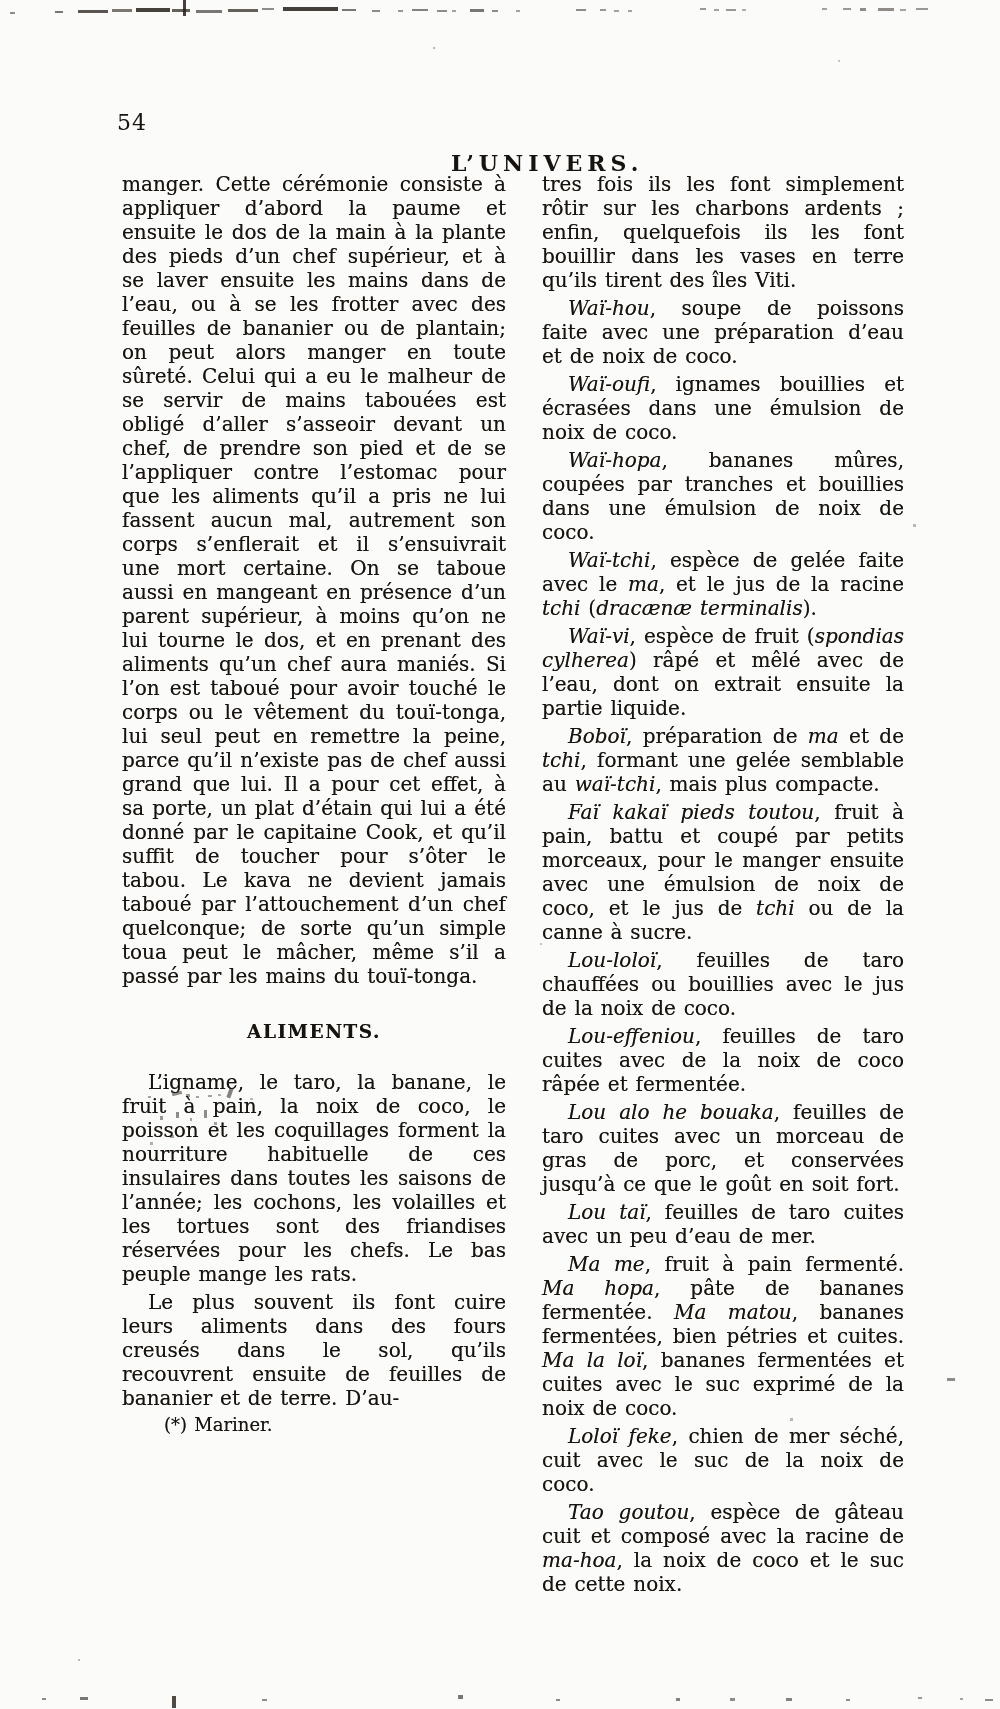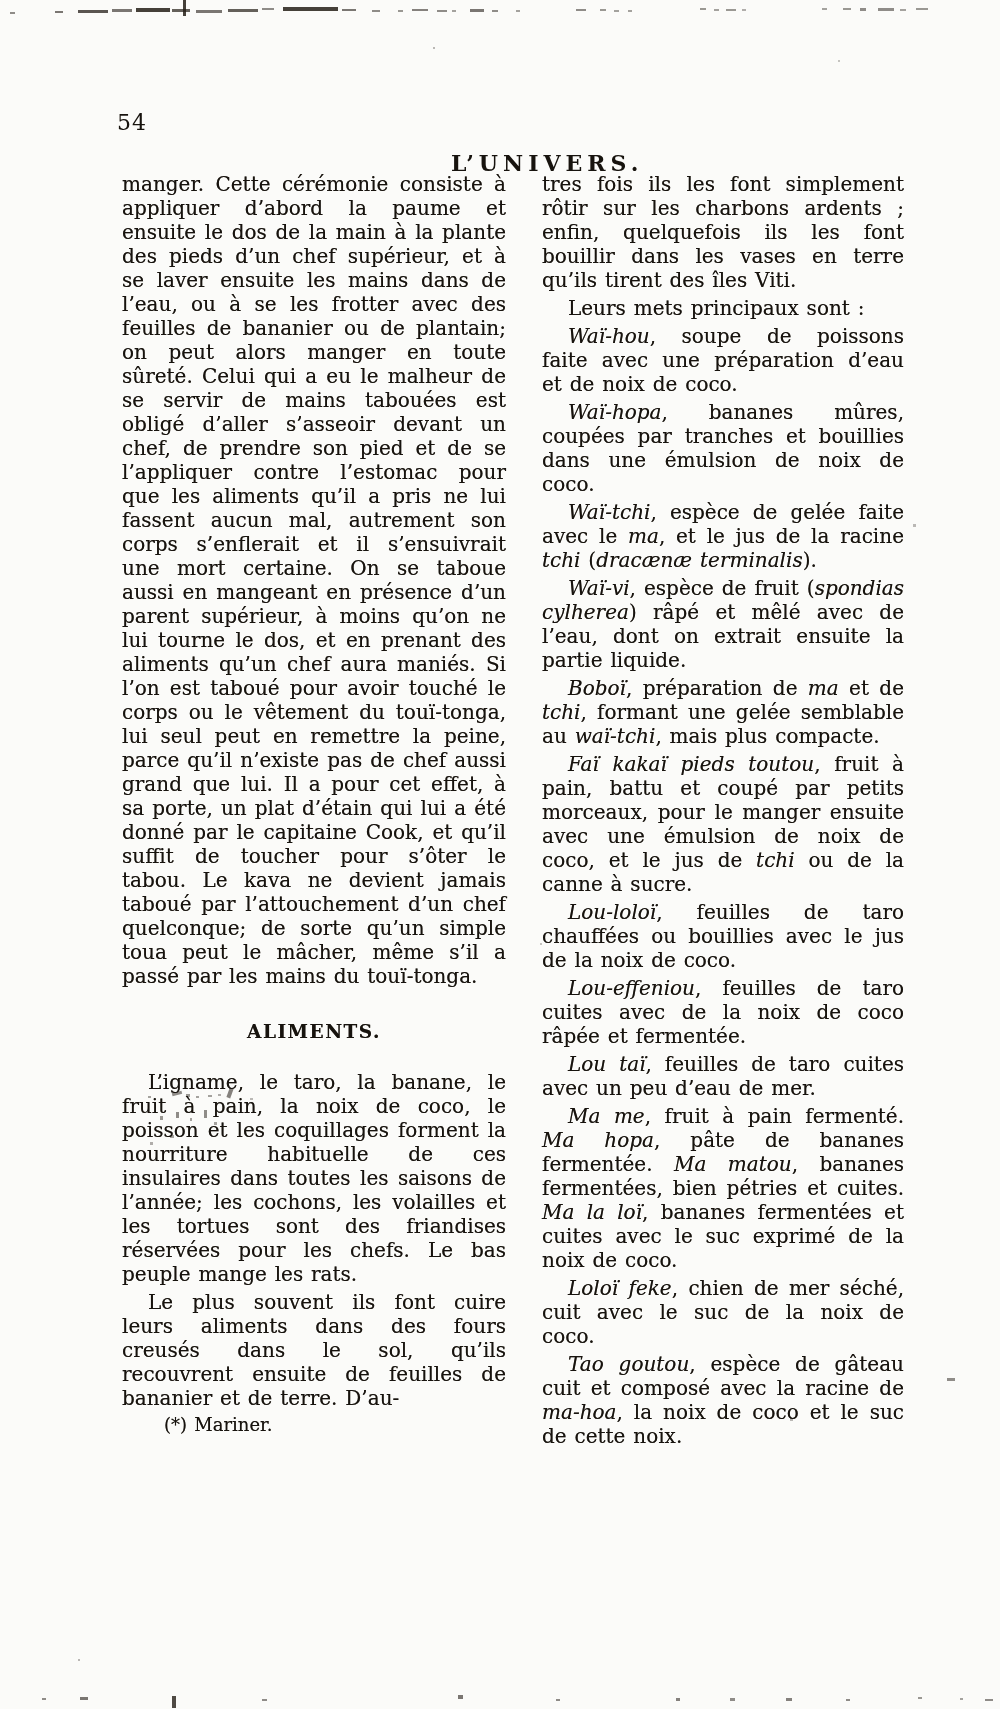--- a/index.html
+++ b/index.html
@@ -128,28 +128,29 @@
   <div class="col col-left">
     <p class="noindent">manger. Cette cérémonie consiste à appliquer d’abord la paume et ensuite le dos de la main à la plante des pieds d’un chef supérieur, et à se laver ensuite les mains dans de l’eau, ou à se les frotter avec des feuilles de bananier ou de plantain; on peut alors manger en toute sûreté. Celui qui a eu le malheur de se servir de mains tabouées est obligé d’aller s’asseoir devant un chef, de prendre son pied et de se l’appliquer contre l’estomac pour que les aliments qu’il a pris ne lui fassent aucun mal, autrement son corps s’enflerait et il s’ensuivrait une mort certaine. On se taboue aussi en mangeant en présence d’un parent supérieur, à moins qu’on ne lui tourne le dos, et en prenant des aliments qu’un chef aura maniés. Si l’on est taboué pour avoir touché le corps ou le vêtement du touï-tonga, lui seul peut en remettre la peine, parce qu’il n’existe pas de chef aussi grand que lui. Il a pour cet effet, à sa porte, un plat d’étain qui lui a été donné par le capitaine Cook, et qu’il suffit de toucher pour s’ôter le tabou. Le kava ne devient jamais taboué par l’attouchement d’un chef quelconque; de sorte qu’un simple toua peut le mâcher, même s’il a passé par les mains du touï-tonga.</p>
     <div class="section">ALIMENTS.</div>
     <p class="indent">L’igname, le taro, la banane, le fruit à pain, la noix de coco, le poisson et les coquillages forment la nourriture habituelle de ces insulaires dans toutes les saisons de l’année; les cochons, les volailles et les tortues sont des friandises réservées pour les chefs. Le bas peuple mange les rats.</p>
     <p class="indent">Le plus souvent ils font cuire leurs aliments dans des fours creusés dans le sol, qu’ils recouvrent ensuite de feuilles de bananier et de terre. D’au-</p>
     <p class="footnote">(*) Mariner.</p>
   </div>
 
   <div class="col col-right">
     <p class="noindent"><span>tres fois ils les font simplement rôtir sur les charbons ardents ; enfin, quelquefois ils les font bouillir dans les vases en terre qu’ils tirent des îles Viti.</span></p>
-    <p class="indent"><span>Leurs mets principaux sont :</span></p>
     <p class="indent"><i>Waï-hou</i><span>, soupe de poissons faite avec une préparation d’eau et de noix de coco.</span></p>
+    <p class="indent"><i>Waï-oufi</i><span>, ignames bouillies et écrasées dans une émulsion de noix de coco.</span></p>
     <p class="indent"><i>Waï-hopa</i><span>, bananes mûres, coupées par tranches et bouillies dans une émulsion de noix de coco.</span></p>
     <p class="indent"><i>Waï-tchi</i><span>, espèce de gelée faite avec le </span><i>ma</i><span>, et le jus de la racine </span><i>tchi</i><span> (</span><i>dracænæ terminalis</i><span>).</span></p>
     <p class="indent"><i>Waï-vi</i><span>, espèce de fruit (</span><i>spondias cylherea</i><span>) râpé et mêlé avec de l’eau, dont on extrait ensuite la partie liquide.</span></p>
     <p class="indent"><i>Boboï</i><span>, préparation de </span><i>ma</i><span> et de </span><i>tchi</i><span>, formant une gelée semblable au </span><i>waï-tchi</i><span>, mais plus compacte.</span></p>
     <p class="indent"><i>Faï kakaï pieds toutou</i><span>, fruit à pain, battu et coupé par petits morceaux, pour le manger ensuite avec une émulsion de noix de coco, et le jus de </span><i>tchi</i><span> ou de la canne à sucre.</span></p>
     <p class="indent"><i>Lou-loloï</i><span>, feuilles de taro chauffées ou bouillies avec le jus de la noix de coco.</span></p>
     <p class="indent"><i>Lou-effeniou</i><span>, feuilles de taro cuites avec de la noix de coco râpée et fermentée.</span></p>
+    <p class="indent"><i>Lou alo he bouaka</i><span>, feuilles de taro cuites avec un morceau de gras de porc, et conservées jusqu’à ce que le goût en soit fort.</span></p>
     <p class="indent"><i>Lou taï</i><span>, feuilles de taro cuites avec un peu d’eau de mer.</span></p>
     <p class="indent"><i>Ma me</i><span>, fruit à pain fermenté. </span><i>Ma hopa</i><span>, pâte de bananes fermentée. </span><i>Ma matou</i><span>, bananes fermentées, bien pétries et cuites. </span><i>Ma la loï</i><span>, bananes fermentées et cuites avec le suc exprimé de la noix de coco.</span></p>
     <p class="indent"><i>Loloï feke</i><span>, chien de mer séché, cuit avec le suc de la noix de coco.</span></p>
     <p class="indent"><i>Tao goutou</i><span>, espèce de gâteau cuit et composé avec la racine de </span><i>ma-hoa</i><span>, la noix de coco et le suc de cette noix.</span></p>
   </div>
 
 </div>
 
 </body></html>

